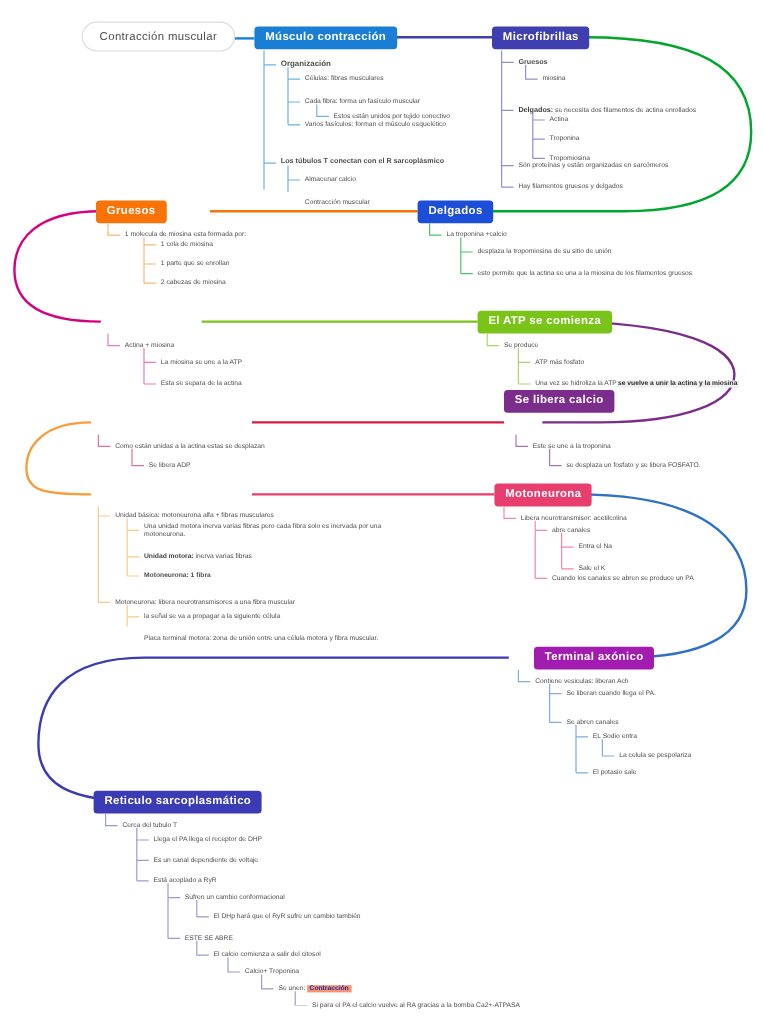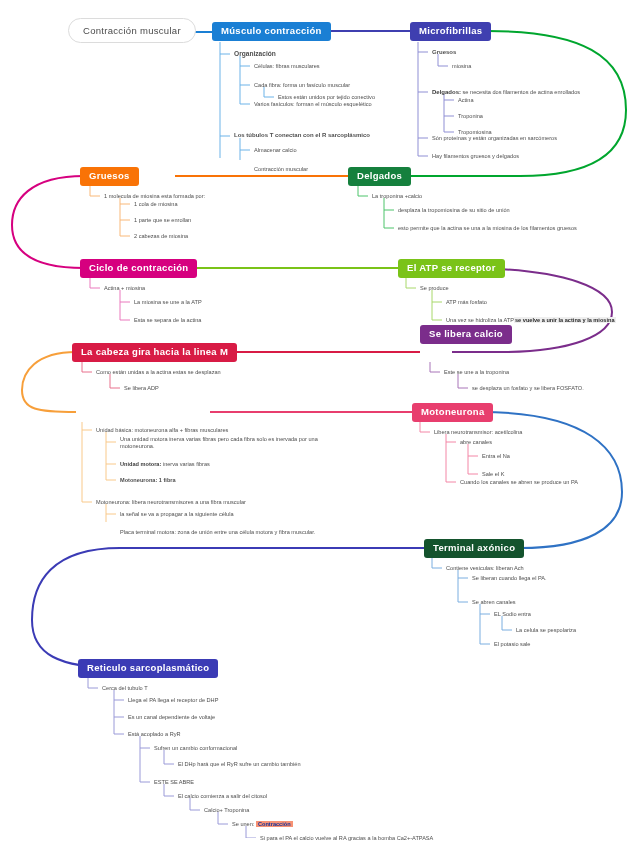--- a/index.html
+++ b/index.html
@@ -68,27 +68,25 @@
     <path d="M424,548 L120,548 C52,548 32,582 32,620 C32,654 58,668 120,668 L186,668" stroke="#3b3bb5" stroke-width="2" fill="none"></path>
   </svg>
 
   <div class="node root">
     <span>Contracción muscular</span>
   </div>
 
   <div class="hdr" style="left:212px;top:22px;background:#1a7fd4;"><span>Músculo contracción</span></div>
   <div class="hdr" style="left:410px;top:22px;background:#3f3fb0;"><span>Microfibrillas</span></div>
   <div class="hdr" style="left:80px;top:167px;background:#f97306;"><span>Gruesos</span></div>
-  <div class="hdr" style="left:348px;top:167px;background:#15803d;"><span>Delgados</span></div>
-  <div class="hdr" style="left:80px;top:259px;background:#d6007f;"><span>Ciclo de contracción</span></div>
-  <div class="hdr" style="left:398px;top:259px;background:#7ac318;"><span>El ATP se receptor</span></div>
-  <div class="hdr" style="left:72px;top:343px;background:#d81b45;"><span>La cabeza gira hacia la linea M</span></div>
+  <div class="hdr" style="left:348px;top:167px;background:#1d4ed8;"><span>Delgados</span></div>
+  <div class="hdr" style="left:398px;top:259px;background:#7ac318;"><span>El ATP se comienza</span></div>
   <div class="hdr" style="left:420px;top:325px;background:#7b2d8b;"><span>Se libera calcio</span></div>
   <div class="hdr" style="left:412px;top:403px;background:#e83e6e;"><span>Motoneurona</span></div>
-  <div class="hdr" style="left:424px;top:539px;background:#14532d;"><span>Terminal axónico</span></div>
+  <div class="hdr" style="left:445px;top:539px;background:#a21caf;"><span>Terminal axónico</span></div>
   <div class="hdr" style="left:78px;top:659px;background:#3b3bb5;"><span>Reticulo sarcoplasmático</span></div>
 
   <svg class="tree" style="left:216px;top:40px;width:200px;height:120px;">
     <path d="M4,2 L4,118" stroke="#6cb3e8" stroke-width="1" fill="none"></path>
     <path d="M4,14 L14,14" stroke="#6cb3e8" stroke-width="1" fill="none"></path>
     <path d="M4,96 L14,96" stroke="#6cb3e8" stroke-width="1" fill="none"></path>
     <path d="M24,16 L24,64" stroke="#6cb3e8" stroke-width="1" fill="none"></path>
     <path d="M24,26 L34,26 M24,45 L34,45 M24,64 L34,64" stroke="#6cb3e8" stroke-width="1" fill="none"></path>
     <path d="M48,47 L48,57 L58,57" stroke="#6cb3e8" stroke-width="1" fill="none"></path>
     <path d="M24,98 L24,134" stroke="#6cb3e8" stroke-width="1" fill="none"></path>

